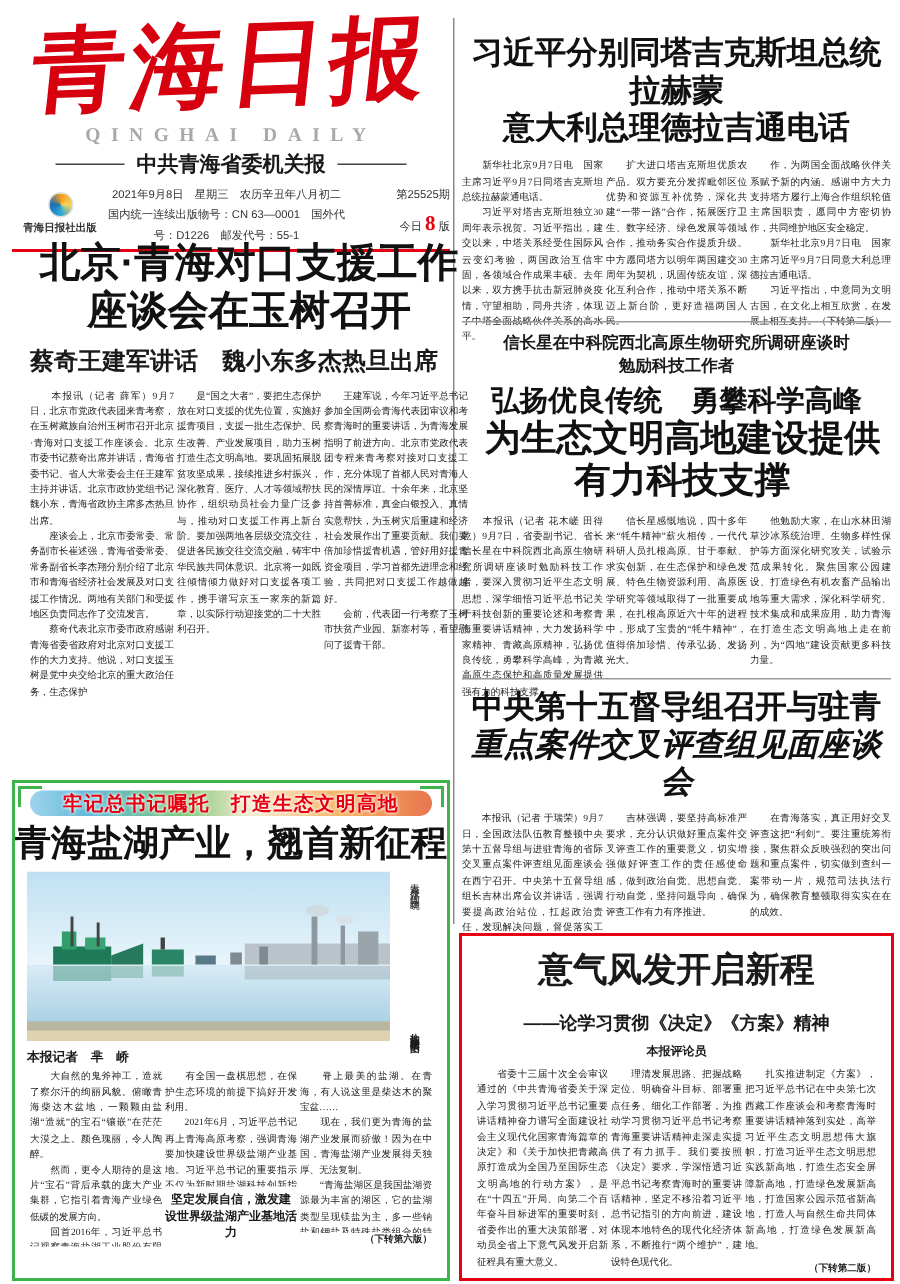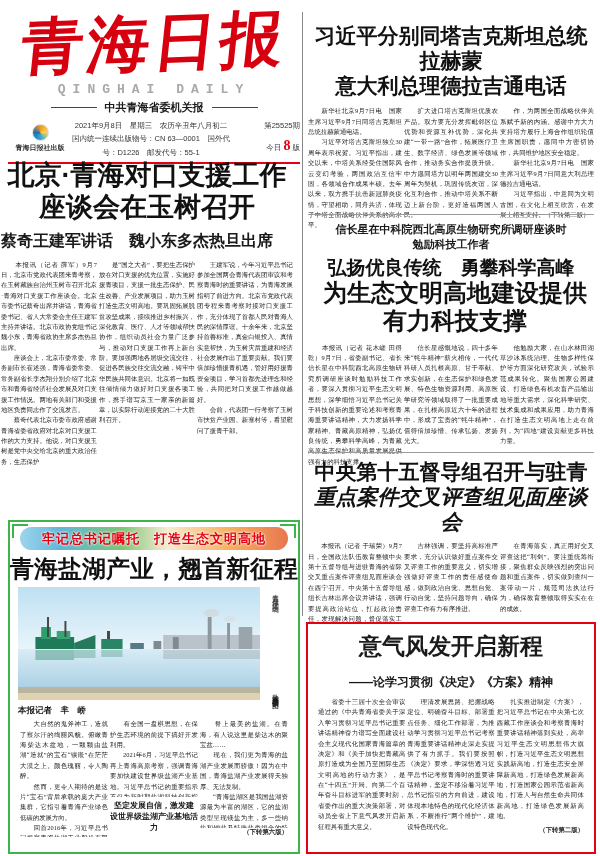--- a/index.html
+++ b/index.html
@@ -4,23 +4,23 @@
 <style>
   html,body{margin:0;padding:0;}
   body{width:600px;height:856px;position:relative;background:#ffffff;
        font-family:"Liberation Sans",sans-serif;color:#1a1a1a;overflow:hidden;}
   .abs{position:absolute;}
   
   .brand{font-family:"DejaVu Serif",serif;font-weight:bold;color:#d6000f;
          font-size:62px;line-height:1.25;text-align:center;
          transform:skewX(-8deg) rotate(-2deg);letter-spacing:4px;}
   .english{text-align:center;color:#a9a9a9;font-weight:bold;font-size:13px;
-           letter-spacing:7px;font-family:Liberation Mono, monospace;}
+           letter-spacing:7px;font-family:Liberation Serif, serif;}
   .organ-row{display:flex;align-items:center;justify-content:center;gap:8px;
-             font-size:11px;font-weight:bold;margin-top:3px;}
+             font-size:14px;font-weight:bold;margin-top:3px;}
   .organ-dash{height:1px;background:#444;width:46px;}
   .dateline{display:grid;grid-template-columns:64px 1fr 70px;align-items:center;
             margin-top:4px;font-size:7px;color:#333;}
   .logo-circle{width:15px;height:15px;border-radius:50%;margin:0 auto;
     background:conic-gradient(#f59b1e,#f4d35e,#2da8d8,#1c6fb5,#f59b1e);
     border:1px solid #e0e0e0;}
   .dl-center{text-align:center;line-height:1.8;font-size:7.5px;}
   .dl-right{text-align:right;line-height:1.8;font-size:7.5px;}
   .big8{color:#e60012;font-size:14px;font-weight:bold;font-family:"Liberation Serif",serif;}
   .red-rule{background:#e60012;height:2px;}
@@ -32,21 +32,21 @@
   
   .cols{display:flex;gap:2px;}
   .col{flex:1;overflow:hidden;font-size:6.4px;line-height:1.62;text-align:justify;
        white-space:pre-line;color:#222;font-family:"Liberation Serif",serif;}
   .jump{font-size:6.4px;font-weight:bold;text-align:right;color:#222;
         font-family:"Liberation Serif",serif;}
   .vdiv{width:1px;background:#8a8a8a;}
   .hdiv{height:1px;background:#9a9a9a;}
   
   .green-box{border:2px solid #3db54a;background:#fff;}
-  .banner{margin:5px 10px 0 10px;height:23px;border-radius:12px;position:relative;
+  .banner{margin:5px 10px 0 10px;height:17px;border-radius:12px;position:relative;
     background:linear-gradient(90deg,#9fd4ec 0%,#5fb7d8 15%,#7cc577 38%,#f7ecd2 55%,#f6b05e 78%,#e8764f 100%);
     display:flex;align-items:center;justify-content:center;}
   .banner-text{color:#e60012;font-weight:bold;font-size:13px;letter-spacing:1px;
     text-shadow:0 0 2px #ffffff,0 0 3px #ffffff;}
   .bracket{position:absolute;width:14px;height:12px;border-color:#3db54a;border-style:solid;}
   .bk-l{left:-8px;top:-3px;border-width:2px 0 0 2px;}
   .bk-r{right:-8px;top:-3px;border-width:2px 2px 0 0;}
   .photo-row{display:flex;margin:4px 8px 0 8px;height:113px;}
   .photo{flex:1;height:113px;}
   .cap-strip{width:30px;display:flex;flex-direction:column;justify-content:space-between;
@@ -90,21 +90,21 @@
         <span class="big8">8</span>
         <span>版</span>
       </div>
     </div>
   </div>
   <div class="red-rule" style="margin-top:3px;"></div>
 </div>
 
 <div class="abs vdiv" style="left:302px;top:12px;height:604px;"></div>
 
-<div class="abs" style="left:1px;top:160px;width:292px;">
+<div class="abs" style="left:20px;top:160px;width:292px;">
   <div class="hl" style="font-size:27px;">北京·青海对口支援工作</div>
   <div class="hl" style="font-size:27px;">座谈会在玉树召开</div>
   <div class="deck" style="margin-top:7px;">蔡奇王建军讲话　魏小东多杰热旦出席</div>
   <div class="cols" style="margin-top:8px;height:258px;">
     <div class="col">　　本报讯（记者 薛军）9月7日，北京市党政代表团来青考察，在玉树藏族自治州玉树市召开北京·青海对口支援工作座谈会。北京市委书记蔡奇出席并讲话，青海省委书记、省人大常委会主任王建军主持并讲话。北京市政协党组书记魏小东，青海省政协主席多杰热旦出席。
 　　座谈会上，北京市委常委、常务副市长崔述强，青海省委常委、常务副省长李杰翔分别介绍了北京市和青海省经济社会发展及对口支援工作情况。两地有关部门和受援地区负责同志作了交流发言。
 　　蔡奇代表北京市委市政府感谢青海省委省政府对北京对口支援工作的大力支持。他说，对口支援玉树是党中央交给北京的重大政治任务，生态保护</div>
     <div class="col">　　是“国之大者”，要把生态保护放在对口支援的优先位置，实施好援青项目，支援一批生态保护、民生改善、产业发展项目，助力玉树打造生态文明高地。要巩固拓展脱贫攻坚成果，接续推进乡村振兴，深化教育、医疗、人才等领域帮扶协作，组织动员社会力量广泛参与，推动对口支援工作再上新台阶。要加强两地各层级交流交往，促进各民族交往交流交融，铸牢中华民族共同体意识。北京将一如既往倾情倾力做好对口支援各项工作，携手谱写京玉一家亲的新篇章，以实际行动迎接党的二十大胜利召开。</div>
     <div class="col">　　王建军说，今年习近平总书记参加全国两会青海代表团审议和考察青海时的重要讲话，为青海发展指明了前进方向。北京市党政代表团专程来青考察对接对口支援工作，充分体现了首都人民对青海人民的深情厚谊。十余年来，北京坚持首善标准，真金白银投入、真情实意帮扶，为玉树灾后重建和经济社会发展作出了重要贡献。我们要倍加珍惜援青机遇，管好用好援青资金项目，学习首都先进理念和经验，共同把对口支援工作越做越好。
 　　会前，代表团一行考察了玉树市扶贫产业园、新寨村等，看望慰问了援青干部。</div>
@@ -219,20 +219,21 @@
 　　现在，我们更为青海的盐湖产业发展而骄傲！因为在中国，青海盐湖产业发展得天独厚、无法复制。
 　　“青海盐湖区是我国盐湖资源最为丰富的湖区，它的盐湖类型呈现镁盐为主，多一些钠盐和钾盐及特殊盐类组合的特点，氯化钾资源储量3600亿吨，石盐470亿吨，芒硝72亿吨，无水石膏500万吨，天然碱67万吨，镁盐65亿吨，锂矿1900万吨，硼矿盐、锶盐资源丰富。”中国无机盐工业协会会长王孝峰这样评价青海盐湖。</div>
       <div class="jump">（下转第六版）</div>
     </div>
   </div>
 </div>
 
 <div class="abs red-box" style="left:306px;top:622px;width:286px;height:228px;">
   <div class="cm-title">意气风发开启新程</div>
   <div class="cm-sub">——论学习贯彻《决定》《方案》精神</div>
+  <div class="cm-by">本报评论员</div>
   <div class="cols" style="margin:6px 10px 0 10px;height:138px;">
     <div class="col">　　省委十三届十次全会审议通过的《中共青海省委关于深入学习贯彻习近平总书记重要讲话精神奋力谱写全面建设社会主义现代化国家青海篇章的决定》和《关于加快把青藏高原打造成为全国乃至国际生态文明高地的行动方案》，是在“十四五”开局、向第二个百年奋斗目标进军的重要时刻，省委作出的重大决策部署，对动员全省上下意气风发开启新征程具有重大意义。</div>
     <div class="col">　　理清发展思路、把握战略定位、明确奋斗目标、部署重点任务、细化工作部署，为推动学习贯彻习近平总书记考察青海重要讲话精神走深走实提供了有力抓手。我们要按照《决定》要求，学深悟透习近平总书记考察青海时的重要讲话精神，坚定不移沿着习近平总书记指引的方向前进，建设体现本地特色的现代化经济体系，不断推行“两个维护”，建设特色现代化。</div>
     <div style="flex:1;overflow:hidden;display:flex;flex-direction:column;">
       <div class="col" style="flex:1;">　　扎实推进制定《方案》，把习近平总书记在中央第七次西藏工作座谈会和考察青海时重要讲话精神落到实处，高举习近平生态文明思想伟大旗帜，打造习近平生态文明思想实践新高地，打造生态安全屏障新高地，打造绿色发展新高地，打造国家公园示范省新高地，打造人与自然生命共同体新高地，打造绿色发展新高地。</div>
       <div class="jump">（下转第二版）</div>
     </div>
   </div>
 </div>
 

